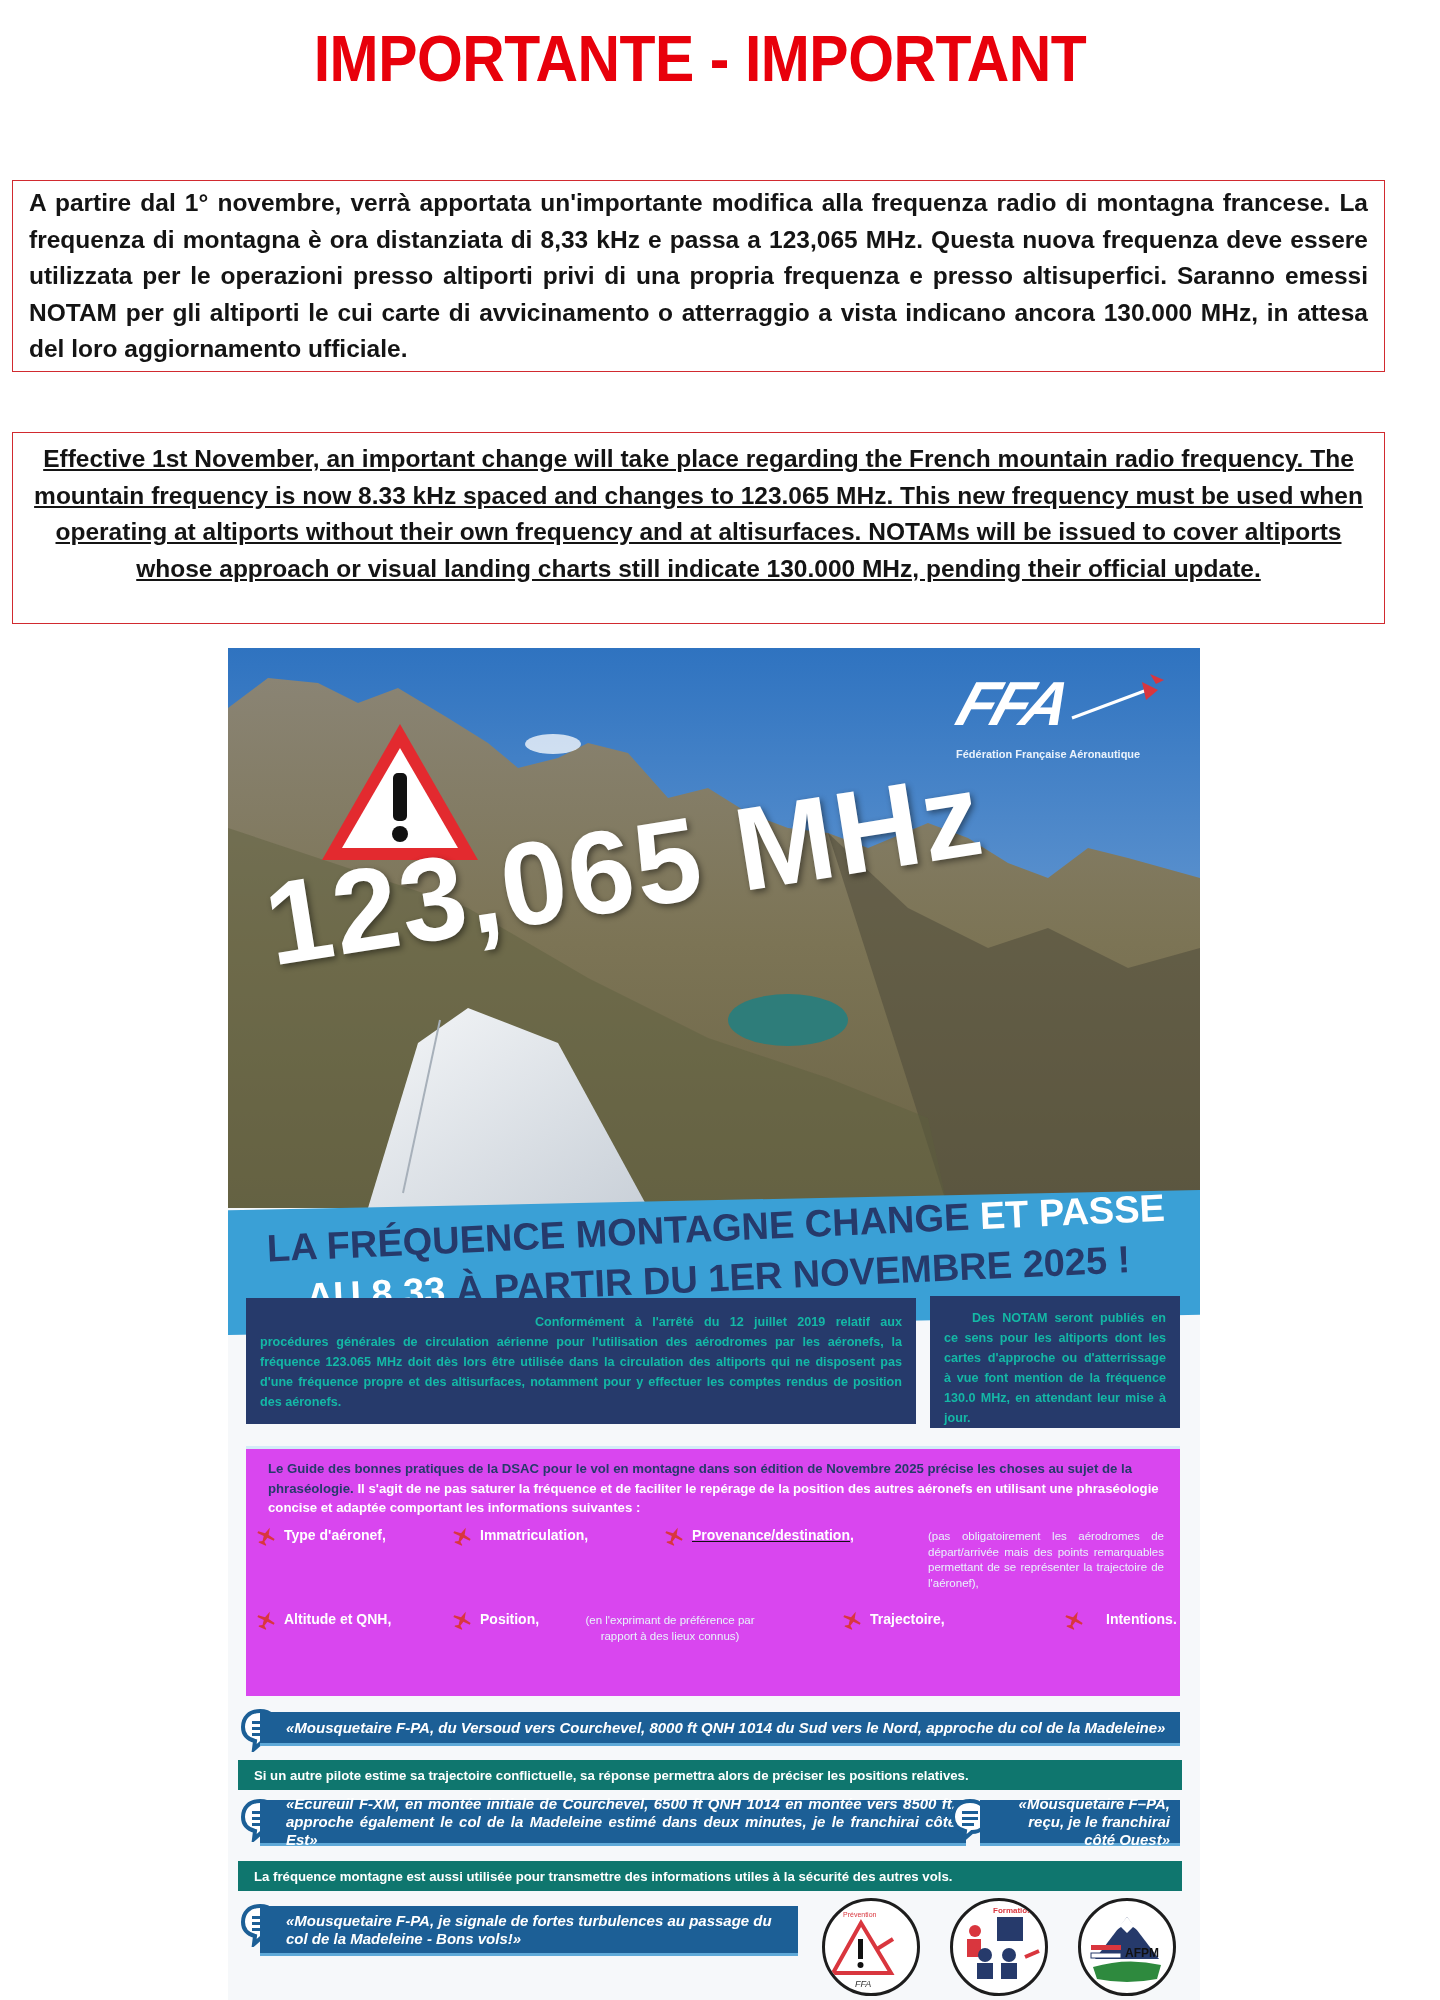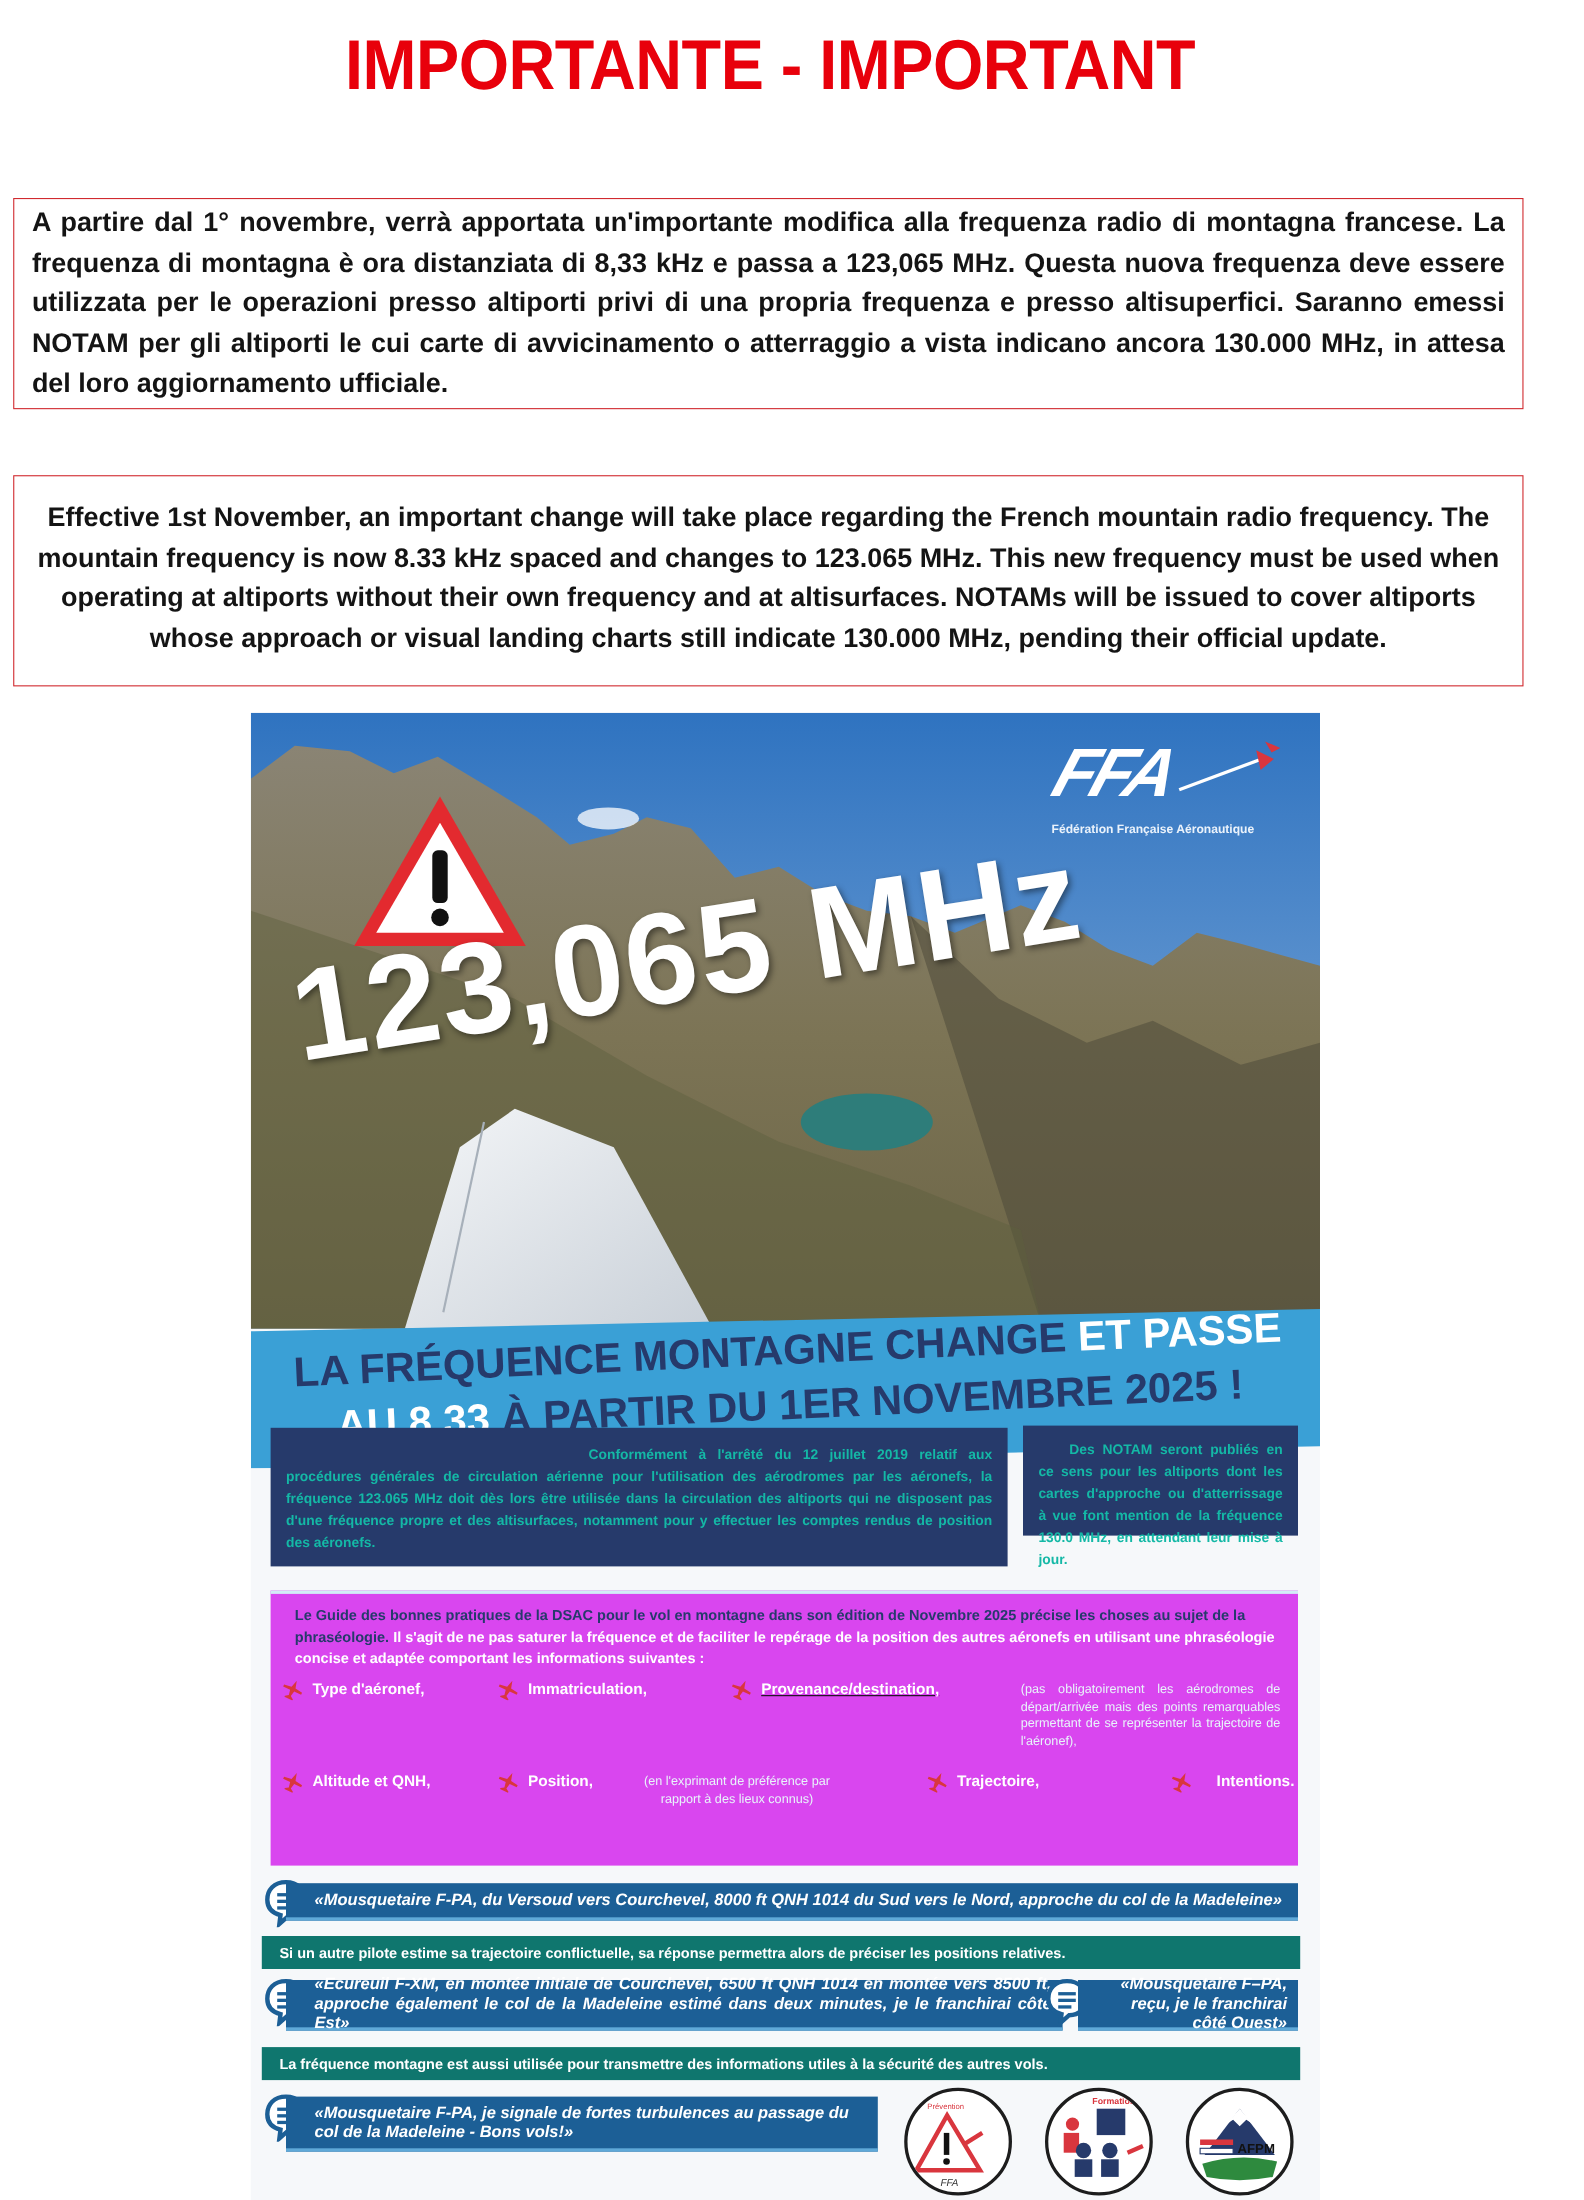--- a/index.html
+++ b/index.html
@@ -13,21 +13,21 @@
       transform: scaleX(0.92);
     }
 
     .notice {
       position: absolute; left: 12px; width: 1373px;
       border: 1.5px solid #d12a2f; background: #fff;
       font-weight: bold; font-size: 24.5px; line-height: 36.5px;
       color: #141414;
     }
     .notice.it { top: 180px; height: 192px; padding: 4px 16px 0 16px; text-align: justify; }
-    .notice.en { top: 432px; height: 192px; padding: 20px 14px 0 14px; text-align: center; }
+    .notice.en { top: 432px; height: 192px; padding: 8px 14px 0 14px; text-align: center; text-decoration: underline; }
 
     
     .poster {
       position: absolute; left: 228px; top: 648px; width: 972px; height: 1352px;
       background: #f6f8fa; overflow: hidden;
     }
     .photo {
       position: absolute; left: 0; top: 0; width: 972px; height: 560px;
       background: linear-gradient(180deg, #3c7dc4 0%, #5b93cf 12%, #7aa7d4 20%, #8b8a72 30%, #857a5c 45%, #7a7352 60%, #6d6a4a 75%, #7b7155 90%, #8c8060 100%);
       overflow: hidden;
@@ -59,21 +59,21 @@
       font-weight: bold; font-size: 38px; line-height: 50px; color: #263a6b; text-align: center;
       transform-origin: center;
     }
     .headline .white { color: #ffffff; }
 
     .navy-box {
       position: absolute; background: #263a6b; color: #14b8a6; font-weight: bold;
       font-size: 12.6px; line-height: 20px; text-align: justify; padding: 10px 14px;
     }
     .navy-box.left { left: 18px; top: 650px; width: 670px; height: 126px; text-indent: 275px; padding-top: 14px; }
-    .navy-box.right { left: 702px; top: 648px; width: 250px; height: 100px; text-indent: 28px; padding-top: 12px; font-size: 12.6px; }
+    .navy-box.right { left: 702px; top: 648px; width: 250px; height: 132px; text-indent: 28px; padding-top: 12px; font-size: 12.6px; }
 
     .guide-box {
       position: absolute; left: 18px; top: 798px; width: 934px; height: 250px;
       background: #d946ef; border-top: 3px solid #d3ecf7;
     }
     .guide-intro {
       position: absolute; left: 22px; top: 10px; width: 895px; font-size: 13.2px; line-height: 19.5px;
       font-weight: bold; color: #263a6b;
     }
     .guide-intro .w { color: #ffffff; }

